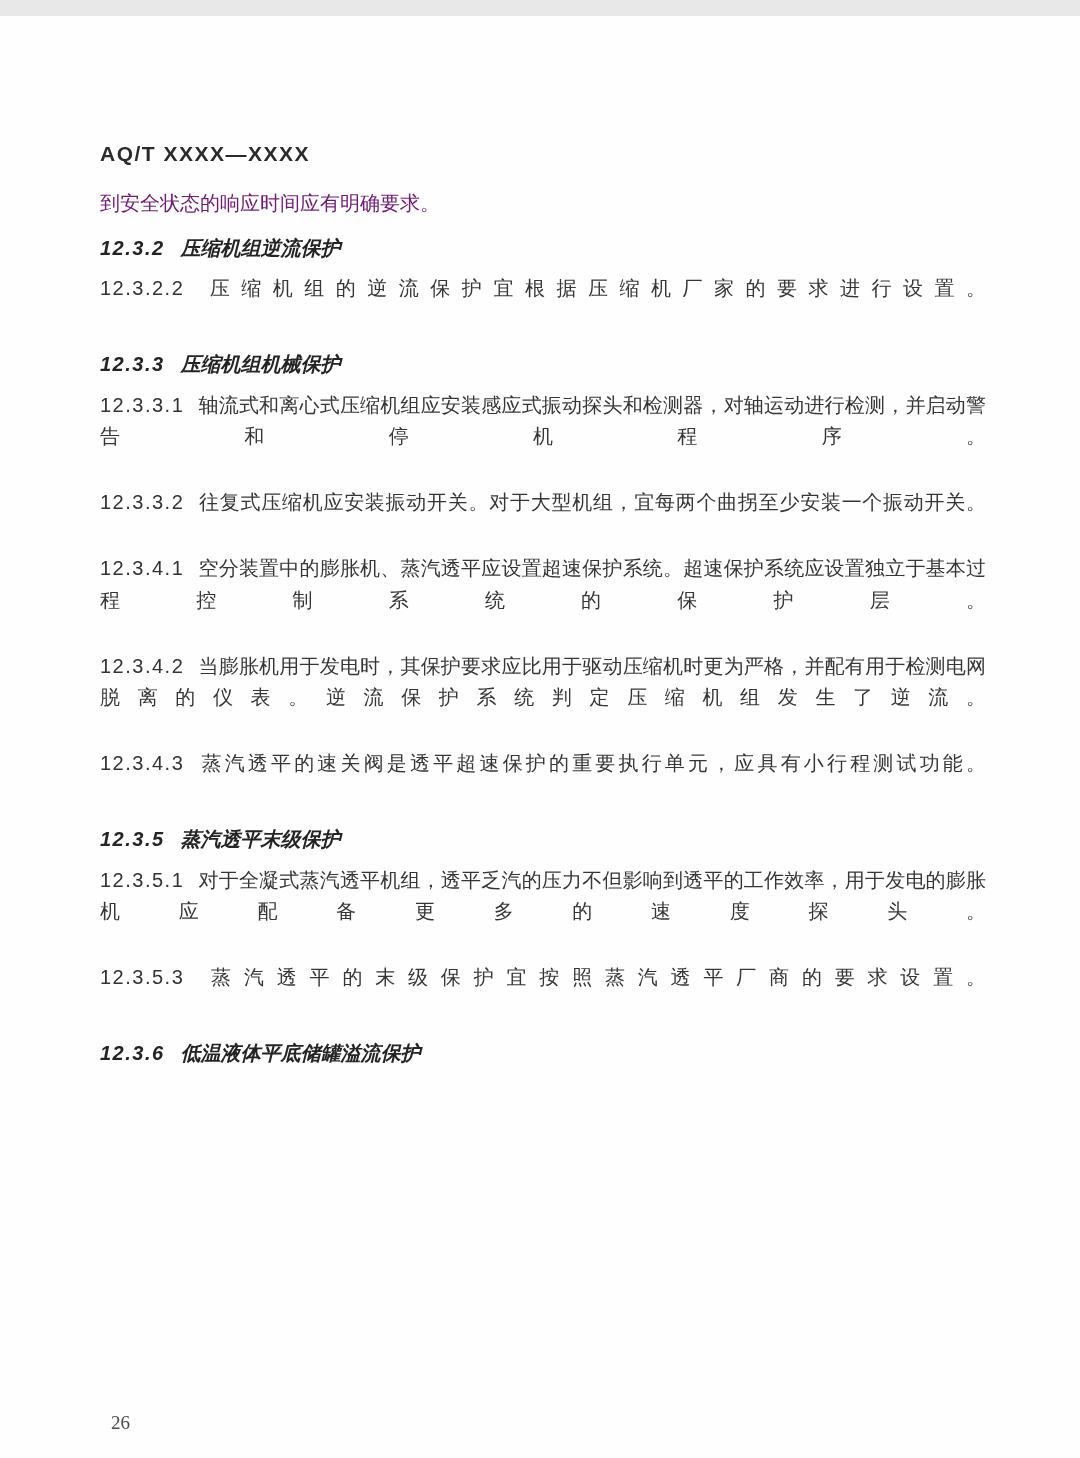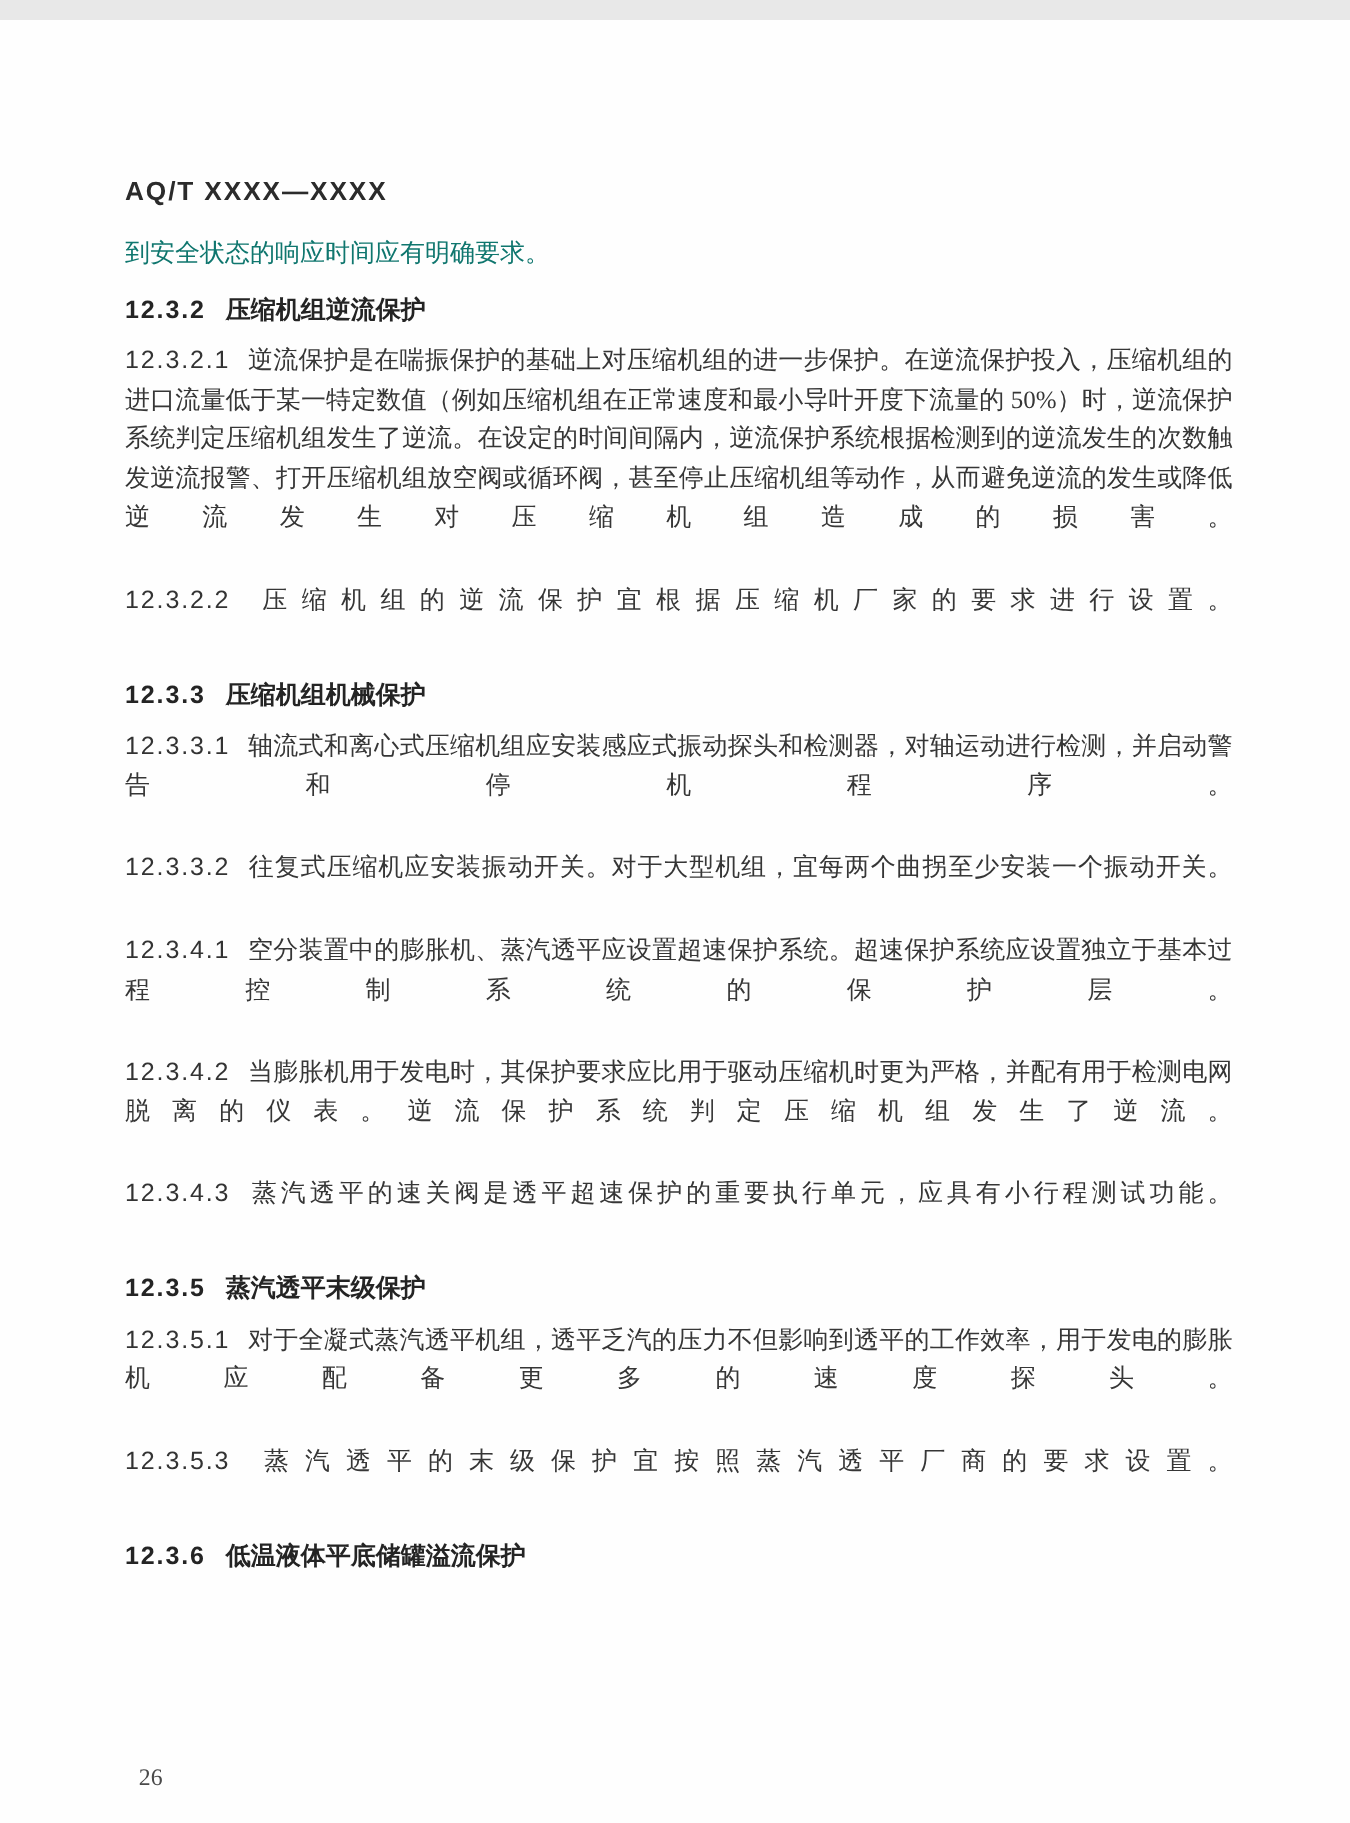--- a/index.html
+++ b/index.html
@@ -33,21 +33,21 @@
     position: absolute;
     left: 100px;
     top: 172px;
     width: 886px;
     font-size: 20px;
     line-height: 31.5px;
   }
   .para {
     margin: 0 0 4px 0;
     text-align: justify;
-    color: #0f766e;
+    color: #701a75;
   }
   .clause {
     margin: 3px 0;
     text-align: justify;
     color: #363636;
   }
   .clause:after {
     content: "";
     display: inline-block;
     width: 100%;
@@ -59,20 +59,21 @@
     color: #333;
     margin-right: 14px;
     white-space: nowrap;
   }
   .sec-heading {
     margin: 13px 0 9px 0;
     font-family: "Liberation Sans", "DejaVu Sans", sans-serif;
     font-weight: 700;
     font-size: 20px;
     color: #242424;
+    font-style: italic;
   }
   .sec-heading .heading-number {
     letter-spacing: 1.5px;
     margin-right: 16px;
     white-space: nowrap;
   }
   .page-number {
     position: absolute;
     left: 111px;
     top: 1396px;
@@ -83,21 +84,20 @@
 </style>
 </head>
 <body>
 
 <div class="page">
   <div class="running-header">AQ/T XXXX—XXXX</div>
 
   <main class="doc-content" id="doc-content">
       <p class="para">到安全状态的响应时间应有明确要求。</p>
       <h3 class="sec-heading"><span class="heading-number">12.3.2</span><span>压缩机组逆流保护</span></h3>
-      <p class="clause"><span class="clause-number">12.3.2.1</span><span>逆流保护是在喘振保护的基础上对压缩机组的进一步保护。在逆流保护投入，压缩机组的进口流量低于某一特定数值（例如压缩机组在正常速度和最小导叶开度下流量的 50%）时，逆流保护系统判定压缩机组发生了逆流。在设定的时间间隔内，逆流保护系统根据检测到的逆流发生的次数触发逆流报警、打开压缩机组放空阀或循环阀，甚至停止压缩机组等动作，从而避免逆流的发生或降低逆流发生对压缩机组造成的损害。</span></p>
       <p class="clause"><span class="clause-number">12.3.2.2</span><span>压缩机组的逆流保护宜根据压缩机厂家的要求进行设置。</span></p>
       <h3 class="sec-heading"><span class="heading-number">12.3.3</span><span>压缩机组机械保护</span></h3>
       <p class="clause"><span class="clause-number">12.3.3.1</span><span>轴流式和离心式压缩机组应安装感应式振动探头和检测器，对轴运动进行检测，并启动警告和停机程序。</span></p>
       <p class="clause"><span class="clause-number">12.3.3.2</span><span>往复式压缩机应安装振动开关。对于大型机组，宜每两个曲拐至少安装一个振动开关。</span></p>
       <p class="clause"><span class="clause-number">12.3.4.1</span><span>空分装置中的膨胀机、蒸汽透平应设置超速保护系统。超速保护系统应设置独立于基本过程控制系统的保护层。</span></p>
       <p class="clause"><span class="clause-number">12.3.4.2</span><span>当膨胀机用于发电时，其保护要求应比用于驱动压缩机时更为严格，并配有用于检测电网脱离的仪表。逆流保护系统判定压缩机组发生了逆流。</span></p>
       <p class="clause"><span class="clause-number">12.3.4.3</span><span>蒸汽透平的速关阀是透平超速保护的重要执行单元，应具有小行程测试功能。</span></p>
       <h3 class="sec-heading"><span class="heading-number">12.3.5</span><span>蒸汽透平末级保护</span></h3>
       <p class="clause"><span class="clause-number">12.3.5.1</span><span>对于全凝式蒸汽透平机组，透平乏汽的压力不但影响到透平的工作效率，用于发电的膨胀机应配备更多的速度探头。</span></p>
       <p class="clause"><span class="clause-number">12.3.5.3</span><span>蒸汽透平的末级保护宜按照蒸汽透平厂商的要求设置。</span></p>

